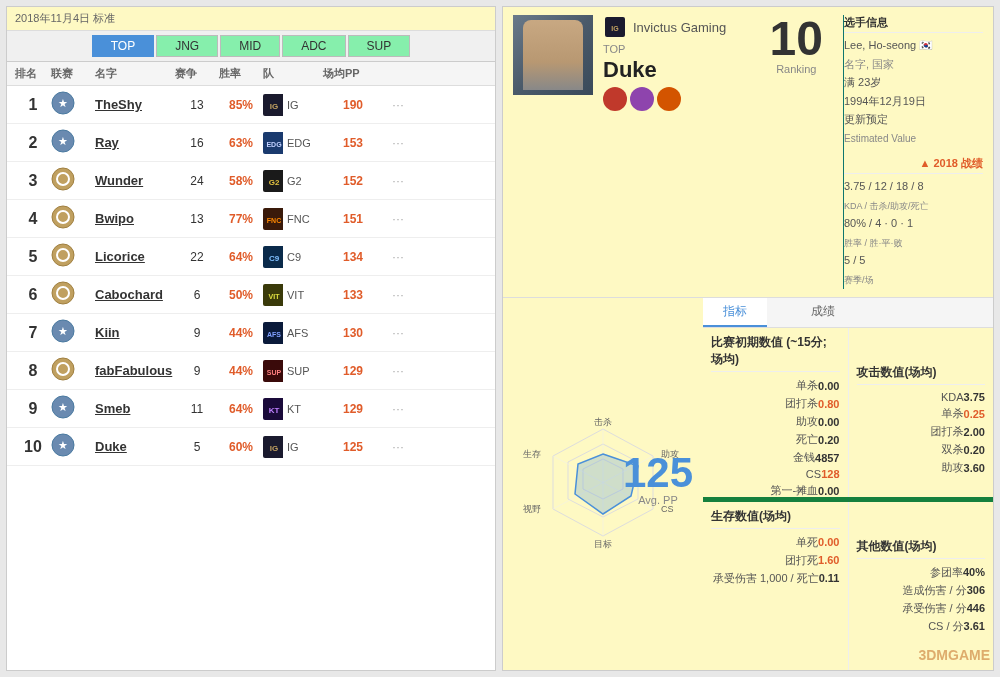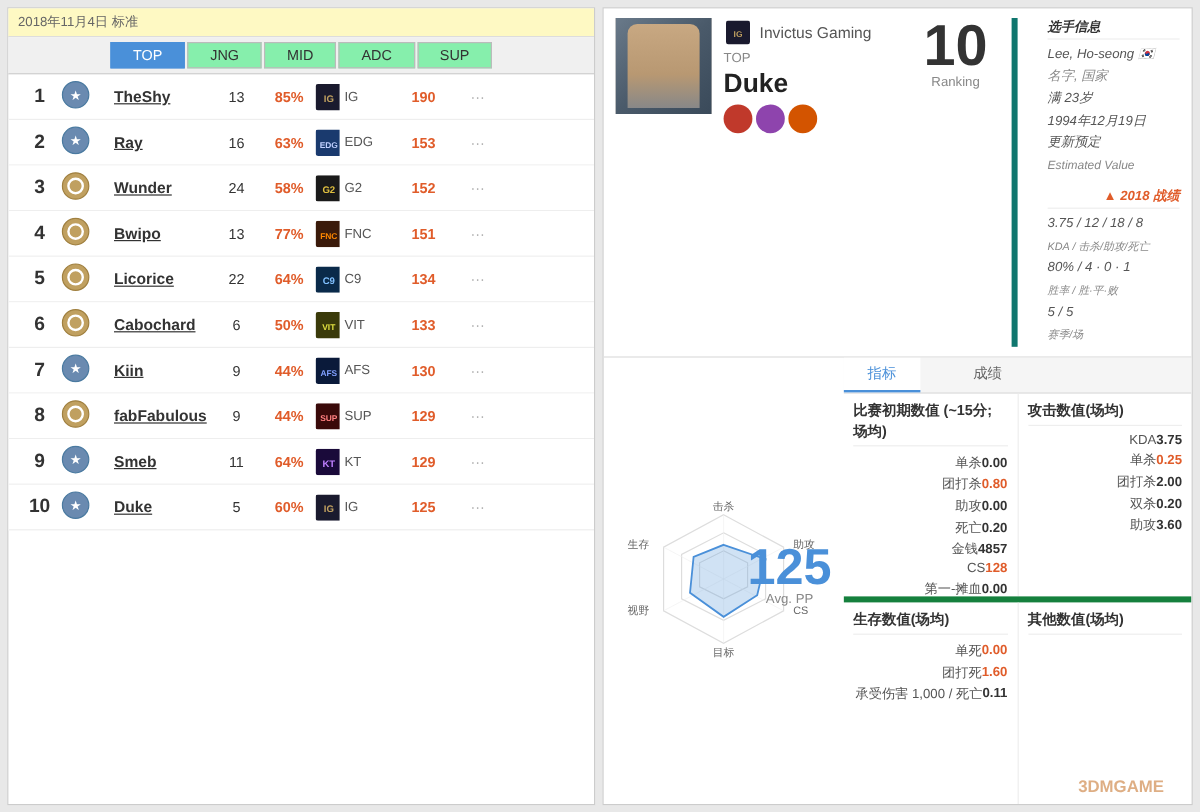--- a/index.html
+++ b/index.html
@@ -104,21 +104,21 @@
       justify-content: center;
       font-size: 8px;
       color: #555;
     }
     .team-name { font-size: 11px; color: #555; }
     .avg-pp { color: #e05c2a; font-weight: bold; text-align: center; }
 
     
     .right-panel {
       flex: 1;
-      background: #ffffff;
+      background: #fef9c3;
       border: 1px solid #ccc;
       display: flex;
       flex-direction: column;
       overflow: hidden;
     }
     .player-header {
       display: flex;
       padding: 8px 10px;
       border-bottom: 1px solid #ddd;
       gap: 10px;
@@ -193,23 +193,22 @@
       line-height: 1;
     }
     .ranking-label {
       font-size: 11px;
       color: #888;
     }
     .player-side-info {
       width: 140px;
       font-size: 11px;
       color: #555;
-      border-left: 5px solid #0f766e;
-      padding-left: 25px;
-      font-style: italic;
+      border-left: 1px solid #0f766e;
+      padding-left: 0;
     }
     .side-info-title {
       font-size: 11px;
       font-weight: bold;
       color: #333;
       margin-bottom: 4px;
       border-bottom: 1px solid #eee;
       padding-bottom: 2px;
     }
     .side-info-row {
@@ -275,21 +274,21 @@
       display: flex;
       flex: 1;
       overflow: hidden;
       font-size: 11px;
     }
     .detail-col {
       flex: 1;
       padding: 6px 8px;
       border-right: 1px solid #eee;
     }
-    .detail-col:last-child { border-right: none; }
+    .detail-col:last-child { border-right: none; margin-top: 30px; }
     .detail-col-title {
       font-weight: bold;
       color: #333;
       margin-bottom: 6px;
       font-size: 12px;
       border-bottom: 1px solid #eee;
       padding-bottom: 3px;
     }
     .detail-row {
       display: flex;
@@ -301,21 +300,21 @@
     .detail-val { color: #333; font-weight: bold; }
     .detail-val.highlight { color: #e05c2a; }
     .detail-val.normal { color: #333; }
 
     .scrollbar-custom::-webkit-scrollbar { width: 4px; }
     .scrollbar-custom::-webkit-scrollbar-thumb { background: #ccc; border-radius: 2px; }
 
     .watermark {
       position: absolute;
       bottom: 8px;
-      right: 24px;
+      right: 4px;
       font-size: 14px;
       font-weight: bold;
       color: rgba(200,120,50,0.6);
     }
 
     .right-wrapper {
       position: relative;
       flex: 1;
       display: flex;
       flex-direction: column;
@@ -332,20 +331,30 @@
     </div>
 
     <div class="position-tabs">
     <div class="pos-tab active">TOP</div>
         <div class="pos-tab">JNG</div>
         <div class="pos-tab">MID</div>
         <div class="pos-tab">ADC</div>
         <div class="pos-tab">SUP</div>
       </div>
 
+    <div class="table-header">
+      <div>排名</div>
+      <div>联赛</div>
+      <div>名字</div>
+      <div>赛争</div>
+      <div>胜率</div>
+      <div>队</div>
+      <div>场均PP</div>
+      <div></div>
+    </div>
 
     <div class="table-body scrollbar-custom" id="player-table">
     <div class="table-row">
     <div class="rank-num">1</div>
     <div><svg width="24" height="24" viewBox="0 0 24 24">
               <circle cx="12" cy="12" r="11" fill="#6a8ab0" stroke="#4a7aa0" stroke-width="1"></circle>
               <text x="12" y="16" text-anchor="middle" fill="white" font-size="11">★</text>
             </svg></div>
     <div class="player-name">TheShy</div>
     <div class="games-num">13</div>
@@ -743,20 +752,38 @@
     </div>
                   <div class="detail-row">
       <span class="detail-key">承受伤害 1,000 / 死亡</span>
       <span class="detail-val normal">0.11</span>
     </div>
                 </div>
             </div>
 
             <div class="detail-col">
               <div class="detail-col-title">其他数值(场均)</div>
+              <div id="other-stats-rows">
+                  <div class="detail-row">
+      <span class="detail-key">参团率</span>
+      <span class="detail-val normal">40%</span>
+    </div>
+                  <div class="detail-row">
+      <span class="detail-key">造成伤害 / 分</span>
+      <span class="detail-val normal">306</span>
+    </div>
+                  <div class="detail-row">
+      <span class="detail-key">承受伤害 / 分</span>
+      <span class="detail-val normal">446</span>
+    </div>
+                  <div class="detail-row">
+      <span class="detail-key">CS / 分</span>
+      <span class="detail-val normal">3.61</span>
+    </div>
+                </div>
             </div>
           </div>
         </div>
       </div>
     </div>
     <div class="watermark">3DMGAME</div>
   </div>
 </div>
 
 </body></html>

